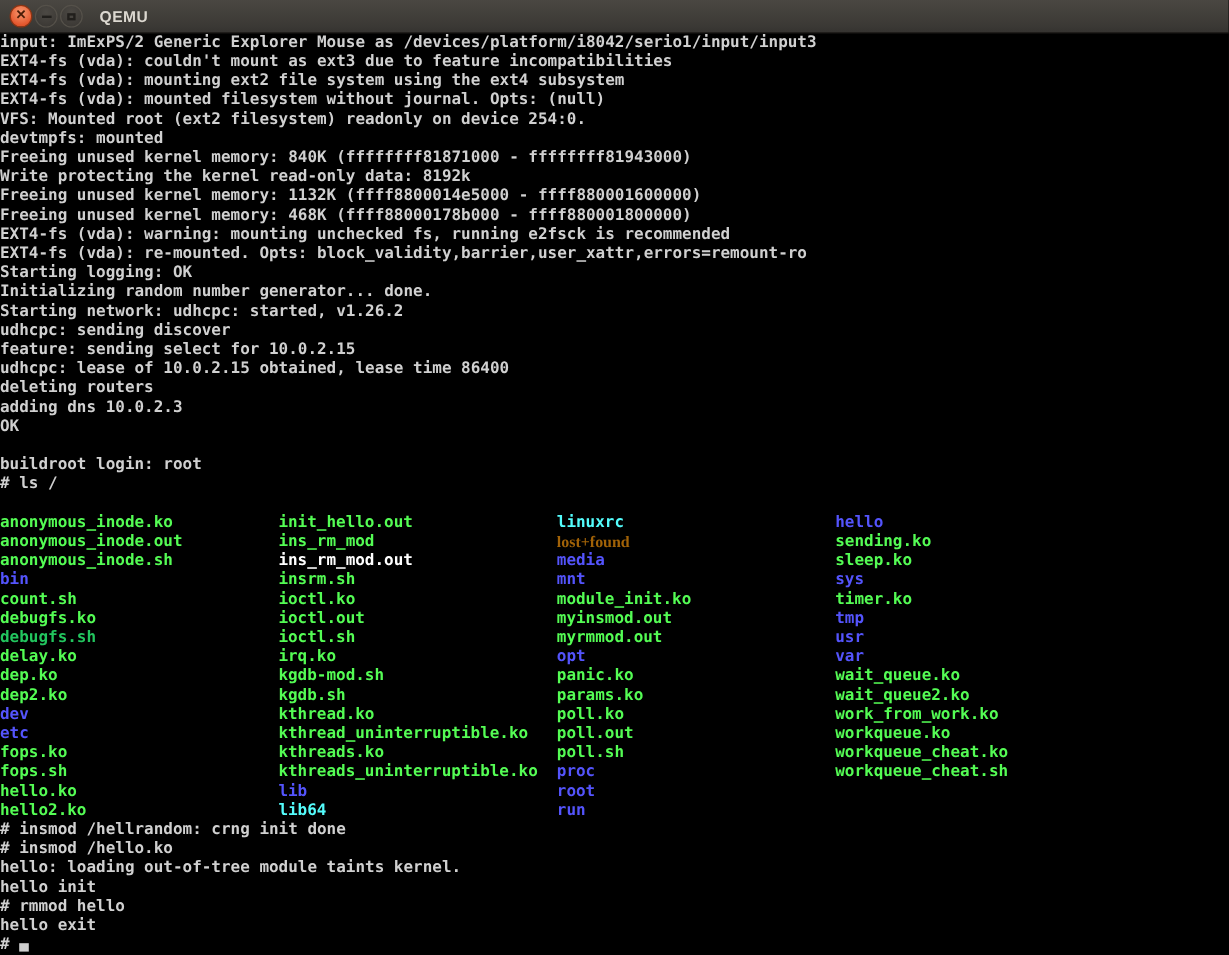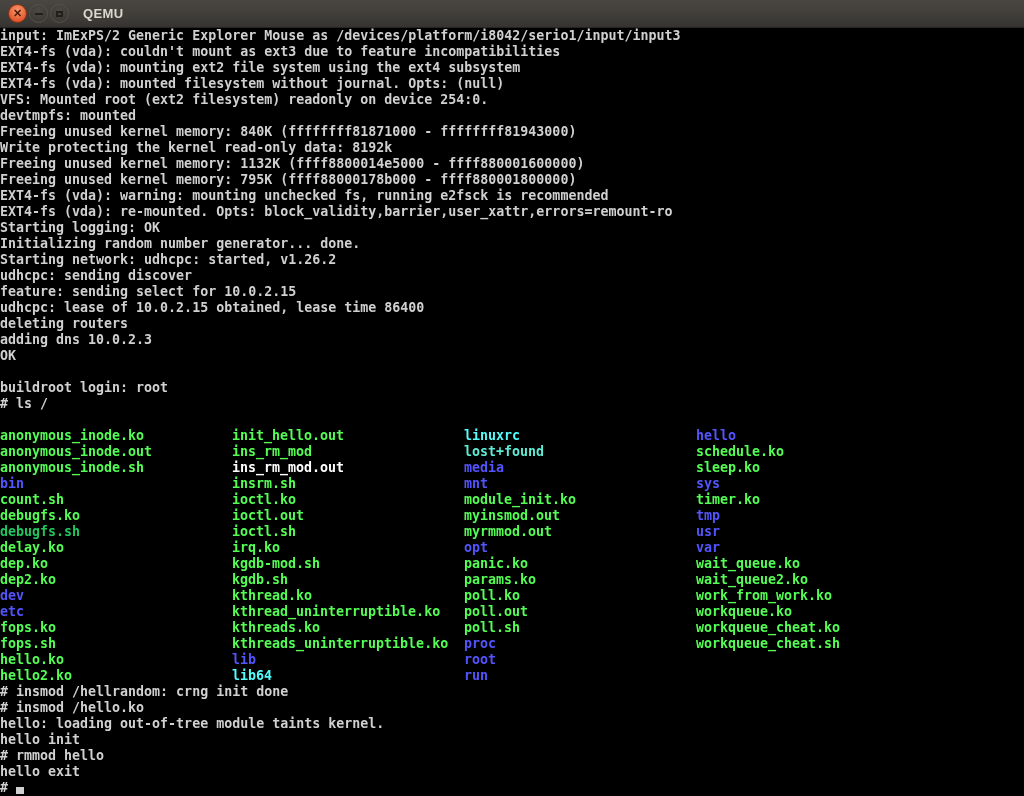--- a/index.html
+++ b/index.html
@@ -73,21 +73,21 @@
     <div id="boot-lines">
         <div class="line" style="color: rgb(208, 208, 208);">input: ImExPS/2 Generic Explorer Mouse as /devices/platform/i8042/serio1/input/input3</div>
         <div class="line" style="color: rgb(208, 208, 208);">EXT4-fs (vda): couldn't mount as ext3 due to feature incompatibilities</div>
         <div class="line" style="color: rgb(208, 208, 208);">EXT4-fs (vda): mounting ext2 file system using the ext4 subsystem</div>
         <div class="line" style="color: rgb(208, 208, 208);">EXT4-fs (vda): mounted filesystem without journal. Opts: (null)</div>
         <div class="line" style="color: rgb(208, 208, 208);">VFS: Mounted root (ext2 filesystem) readonly on device 254:0.</div>
         <div class="line" style="color: rgb(208, 208, 208);">devtmpfs: mounted</div>
         <div class="line" style="color: rgb(208, 208, 208);">Freeing unused kernel memory: 840K (ffffffff81871000 - ffffffff81943000)</div>
         <div class="line" style="color: rgb(208, 208, 208);">Write protecting the kernel read-only data: 8192k</div>
         <div class="line" style="color: rgb(208, 208, 208);">Freeing unused kernel memory: 1132K (ffff8800014e5000 - ffff880001600000)</div>
-        <div class="line" style="color: rgb(208, 208, 208);">Freeing unused kernel memory: 795K (ffff88000178b000 - ffff880001800000)</div>
+        <div class="line" style="color: rgb(208, 208, 208);">Freeing unused kernel memory: 468K (ffff88000178b000 - ffff880001800000)</div>
         <div class="line" style="color: rgb(208, 208, 208);">EXT4-fs (vda): warning: mounting unchecked fs, running e2fsck is recommended</div>
         <div class="line" style="color: rgb(208, 208, 208);">EXT4-fs (vda): re-mounted. Opts: block_validity,barrier,user_xattr,errors=remount-ro</div>
         <div class="line" style="color: rgb(208, 208, 208);">Starting logging: OK</div>
         <div class="line" style="color: rgb(208, 208, 208);">Initializing random number generator... done.</div>
         <div class="line" style="color: rgb(208, 208, 208);">Starting network: udhcpc: started, v1.26.2</div>
         <div class="line" style="color: rgb(208, 208, 208);">udhcpc: sending discover</div>
         <div class="line" style="color: rgb(208, 208, 208);">feature: sending select for 10.0.2.15</div>
         <div class="line" style="color: rgb(208, 208, 208);">udhcpc: lease of 10.0.2.15 obtained, lease time 86400</div>
         <div class="line" style="color: rgb(208, 208, 208);">deleting routers</div>
         <div class="line" style="color: rgb(208, 208, 208);">adding dns 10.0.2.3</div>
@@ -128,39 +128,39 @@
           <div class="line" style="color: rgb(84, 252, 84);">kgdb.sh</div>
           <div class="line" style="color: rgb(84, 252, 84);">kthread.ko</div>
           <div class="line" style="color: rgb(84, 252, 84);">kthread_uninterruptible.ko</div>
           <div class="line" style="color: rgb(84, 252, 84);">kthreads.ko</div>
           <div class="line" style="color: rgb(84, 252, 84);">kthreads_uninterruptible.ko</div>
           <div class="line" style="color: rgb(84, 84, 252);">lib</div>
           <div class="line" style="color: rgb(84, 252, 252);">lib64</div>
         </div>
         <div class="col col2">
           <div class="line" style="color: rgb(84, 252, 252);">linuxrc</div>
-          <div class="line" style="color: #5eead4;">lost+found</div>
+          <div class="line" style="color: #a16207; font-family: Liberation Serif, serif;">lost+found</div>
           <div class="line" style="color: rgb(84, 84, 252);">media</div>
           <div class="line" style="color: rgb(84, 84, 252);">mnt</div>
           <div class="line" style="color: rgb(84, 252, 84);">module_init.ko</div>
           <div class="line" style="color: rgb(84, 252, 84);">myinsmod.out</div>
           <div class="line" style="color: rgb(84, 252, 84);">myrmmod.out</div>
           <div class="line" style="color: rgb(84, 84, 252);">opt</div>
           <div class="line" style="color: rgb(84, 252, 84);">panic.ko</div>
           <div class="line" style="color: rgb(84, 252, 84);">params.ko</div>
           <div class="line" style="color: rgb(84, 252, 84);">poll.ko</div>
           <div class="line" style="color: rgb(84, 252, 84);">poll.out</div>
           <div class="line" style="color: rgb(84, 252, 84);">poll.sh</div>
           <div class="line" style="color: rgb(84, 84, 252);">proc</div>
           <div class="line" style="color: rgb(84, 84, 252);">root</div>
           <div class="line" style="color: rgb(84, 84, 252);">run</div>
         </div>
         <div class="col col3">
           <div class="line" style="color: rgb(84, 84, 252);">hello</div>
-          <div class="line" style="color: rgb(84, 252, 84);">schedule.ko</div>
+          <div class="line" style="color: rgb(84, 252, 84);">sending.ko</div>
           <div class="line" style="color: rgb(84, 252, 84);">sleep.ko</div>
           <div class="line" style="color: rgb(84, 84, 252);">sys</div>
           <div class="line" style="color: rgb(84, 252, 84);">timer.ko</div>
           <div class="line" style="color: rgb(84, 84, 252);">tmp</div>
           <div class="line" style="color: rgb(84, 84, 252);">usr</div>
           <div class="line" style="color: rgb(84, 84, 252);">var</div>
           <div class="line" style="color: rgb(84, 252, 84);">wait_queue.ko</div>
           <div class="line" style="color: rgb(84, 252, 84);">wait_queue2.ko</div>
           <div class="line" style="color: rgb(84, 252, 84);">work_from_work.ko</div>
           <div class="line" style="color: rgb(84, 252, 84);">workqueue.ko</div>

